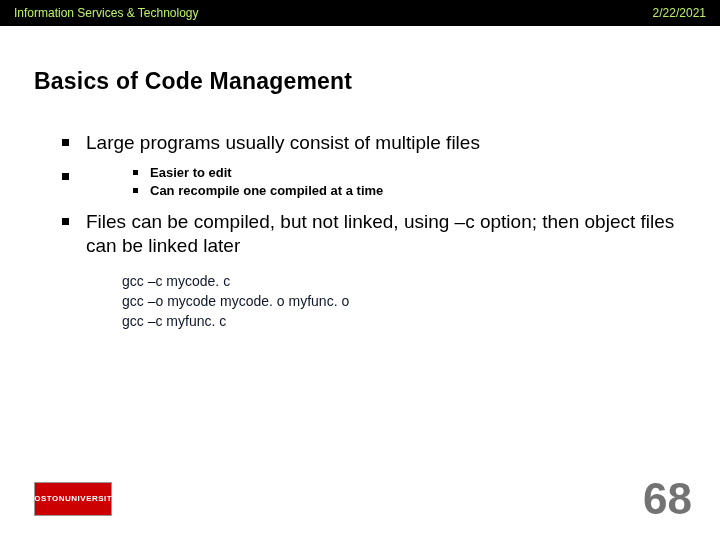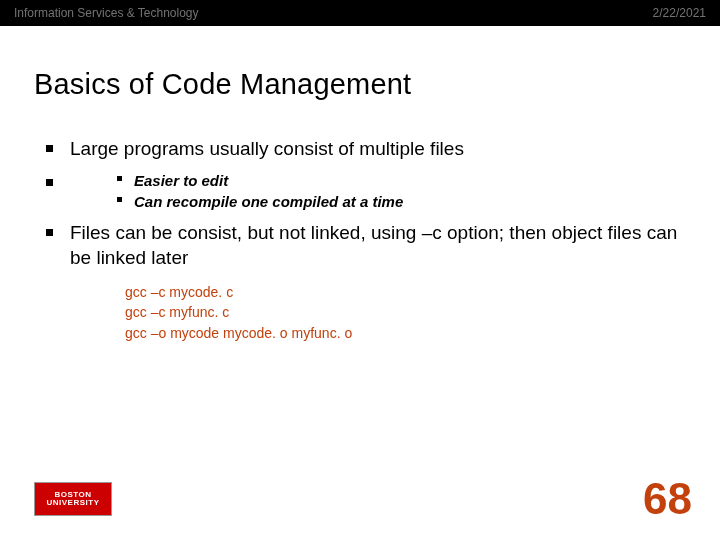--- a/index.html
+++ b/index.html
@@ -6,37 +6,37 @@
   body {
     width: 720px;
     height: 540px;
     font-family: Arial, Helvetica, sans-serif;
     background: #fff;
     position: relative;
     overflow: hidden;
   }
   .header {
     background: #000;
-    color: #737373;
+    color: #bef264;
     height: 26px;
     display: flex;
     justify-content: space-between;
     align-items: center;
     padding: 0 14px;
     font-size: 12px;
   }
   .title {
-    font-size: 29px;
-    font-weight: normal;
+    font-size: 23px;
+    font-weight: bold;
     color: #000;
     padding: 42px 0 0 34px;
     letter-spacing: 0.2px;
   }
   .content {
-    padding: 36px 34px 0 34px;
+    padding: 36px 34px 0 50px;
   }
   ul { list-style: none; }
   li.lvl1 {
     font-size: 19px;
     line-height: 1.28;
     color: #000;
     padding-left: 36px;
     position: relative;
     margin-bottom: 2px;
   }
@@ -46,73 +46,71 @@
     left: 12px;
     top: 8px;
     width: 7px;
     height: 7px;
     background: #000;
   }
   ul.lvl2 {
     margin: 10px 0 10px 0;
   }
   li.lvl2 {
-    font-size: 15px;
+    font-size: 13px;
     font-weight: bold;
     line-height: 1.3;
     color: #000;
     padding-left: 64px;
     position: relative;
     margin-bottom: 1px;
-    font-style: italic;
   }
   li.lvl2::before {
     content: "";
     position: absolute;
     left: 47px;
     top: 5px;
     width: 5px;
     height: 5px;
     background: #000;
   }
   .codeblock {
     padding-left: 36px;
     margin-top: 12px;
   }
   .codeline {
     font-size: 14px;
     line-height: 1.45;
-    color: #c2410c;
-    margin-left: 19px;
+    color: #0f172a;
   }
   .logo {
     position: absolute;
     left: 34px;
     bottom: 24px;
     width: 78px;
     height: 34px;
     background: #c00;
     border: 1px solid #999;
     color: #fff;
     font-size: 8px;
     font-weight: bold;
     display: flex;
-    flex-direction: column;
+    flex-direction: row;
     align-items: center;
     justify-content: center;
     line-height: 1.05;
     letter-spacing: 0.5px;
   }
   .pagenum {
     position: absolute;
     right: 28px;
     bottom: 16px;
     font-size: 44px;
     font-weight: bold;
-    color: #c2410c;
+    color: #737373;
   }
 </style>
 </head>
 <body>
 
 <div class="header">
   <span>Information Services &amp; Technology</span>
   <span>2/22/2021</span>
 </div>
 
@@ -121,25 +119,25 @@
 <div class="content">
   <ul>
     <li class="lvl1">Large programs usually consist of multiple files</li>
     <li class="lvl1">
       <ul class="lvl2">
         <li class="lvl2">Easier to edit</li>
         <li class="lvl2">Can recompile one compiled at a time</li>
       </ul>
     </li>
     <li class="lvl1">
-      <span>Files can be consist, but not linked, using –c option; then object files can be linked later</span>
+      <span>Files can be compiled, but not linked, using –c option; then object files can be linked later</span>
       <div class="codeblock">
         <div class="codeline">gcc  –c  mycode. c</div>
+        <div class="codeline">gcc  –o  mycode  mycode. o  myfunc. o</div>
         <div class="codeline">gcc  –c  myfunc. c</div>
-        <div class="codeline">gcc  –o  mycode  mycode. o  myfunc. o</div>
       </div>
     </li>
   </ul>
 </div>
 
 <div class="logo">
   <span>BOSTON</span>
   <span>UNIVERSITY</span>
 </div>
 

